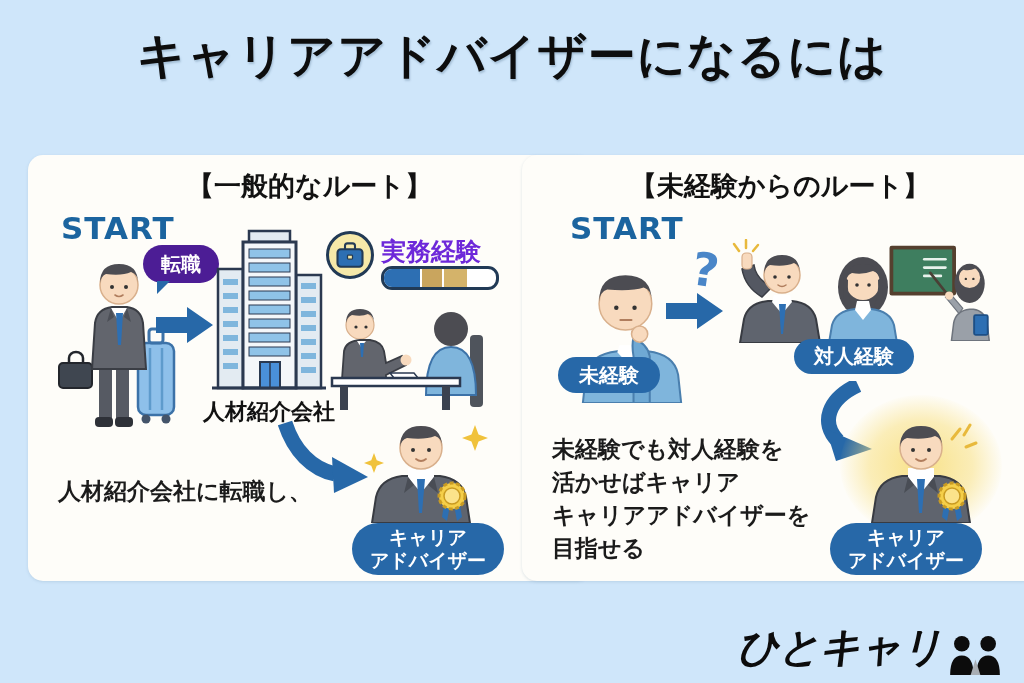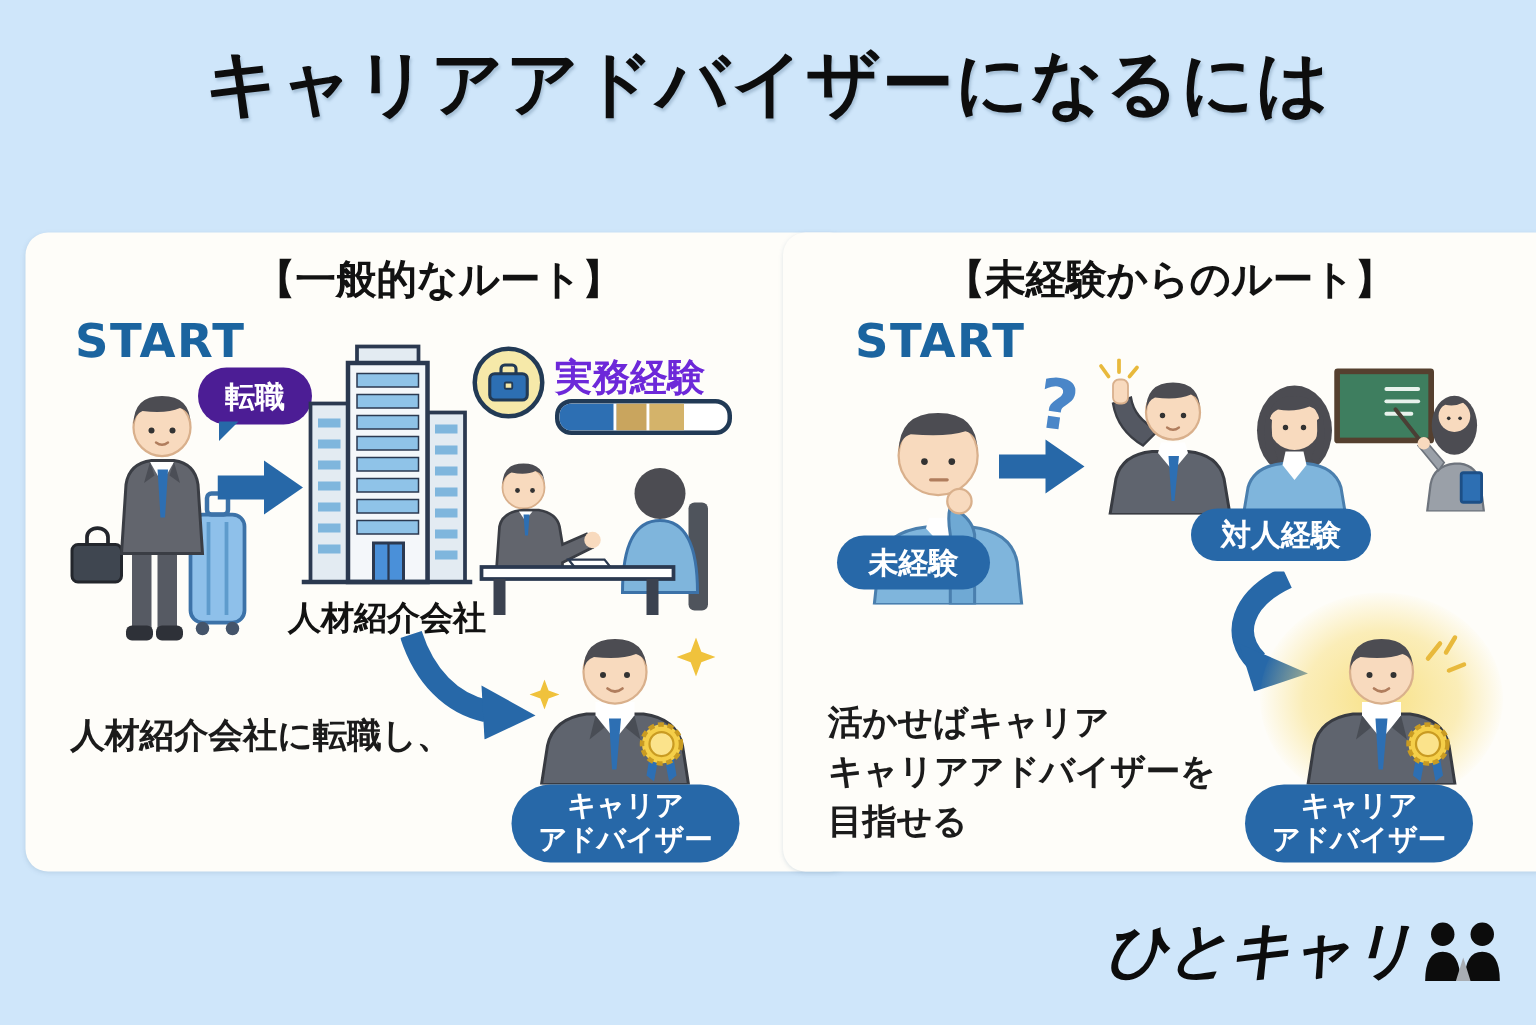--- a/index.html
+++ b/index.html
@@ -10,21 +10,21 @@
   }
   .title{
     position:absolute;top:24px;left:0;width:1024px;text-align:center;
     font-size:48px;font-weight:900;color:#0d0d0d;letter-spacing:1px;margin:0;
     text-shadow:1px 2px 2px rgba(90,120,150,.35);
   }
   .panel{
     position:absolute;top:155px;height:426px;background:#fefdf9;
     border-radius:15px;box-shadow:0 1px 3px rgba(120,150,180,.25);
   }
-  .panel-left{left:17px;width:551px;}
+  .panel-left{left:28px;width:551px;padding-left:12px;}
   .panel-right{left:522px;width:516px;}
   .panel-heading{
     position:absolute;top:13px;left:0;width:100%;text-align:center;margin:0;
     font-size:27px;font-weight:900;color:#121212;
   }
   .start-label{
     position:absolute;font-size:31px;font-weight:800;color:#1b649f;letter-spacing:1px;
   }
   .pill{
     position:absolute;background:#2768a8;color:#fff;font-weight:800;
@@ -59,21 +59,21 @@
   }
   .progress .seg{height:100%;border-right:2px solid #ffffff;box-sizing:border-box;}
   .glow{
     position:absolute;border-radius:50%;
     background:radial-gradient(ellipse at center, rgba(248,224,130,.95) 0%, rgba(248,224,130,.55) 45%, rgba(248,224,130,0) 72%);
   }
   .qmark{
     position:absolute;font-size:46px;font-weight:900;color:#4a86c8;transform:rotate(8deg);
   }
   .logo{
-    position:absolute;right:22px;bottom:22px;display:flex;align-items:center;gap:6px;
+    position:absolute;right:22px;bottom:8px;display:flex;align-items:flex-end;gap:6px;
   }
   .logo-text{
     font-size:41px;font-weight:900;font-style:italic;color:#0c0c0c;letter-spacing:-1px;
     font-family:"DejaVu Sans","Liberation Sans",sans-serif;
   }
 </style>
 </head>
 <body>
 
 <h1 class="title">キャリアアドバイザーになるには</h1>
@@ -338,21 +338,21 @@
       <circle cx="90" cy="79" r="8" fill="#fbe38b" stroke="#c99b22" stroke-width="1.5"></circle>
     </g>
   </svg>
 
   <div class="pill advisor-pill" style="left:308px;top:368px;width:152px;height:52px;">
     <span>キャリア</span>
     <span>アドバイザー</span>
   </div>
 
   <p class="caption" style="left:30px;top:278px;">
-    <br>
+    <span>未経験でも対人経験を</span><br>
     <span>活かせばキャリア</span><br>
     <span>キャリアアドバイザーを</span><br>
     <span>目指せる</span>
   </p>
 </section>
 
 <div class="logo">
   <span class="logo-text">ひとキャリ</span>
   <svg width="54" height="40" viewBox="0 0 55 41">
     <circle cx="14" cy="9" r="8" fill="#0c0c0c"></circle>

